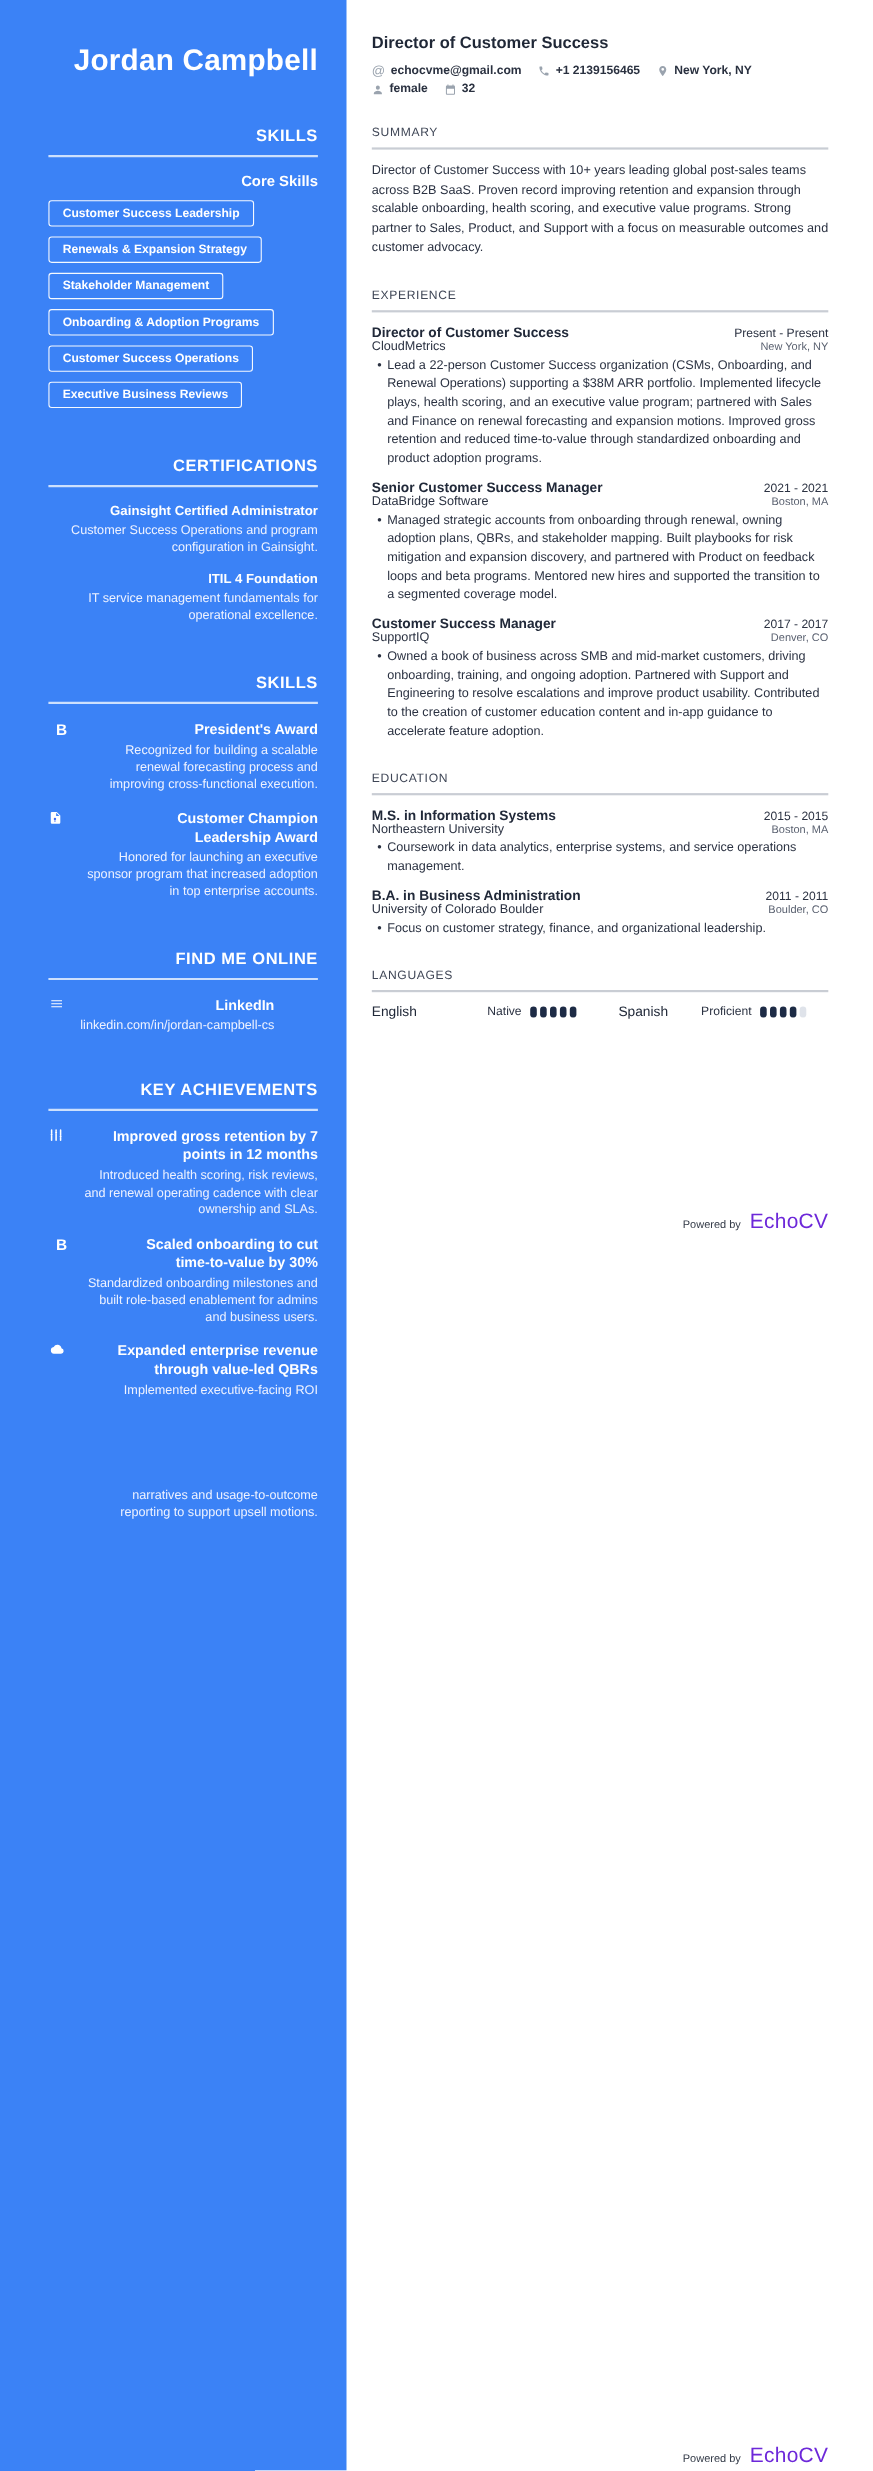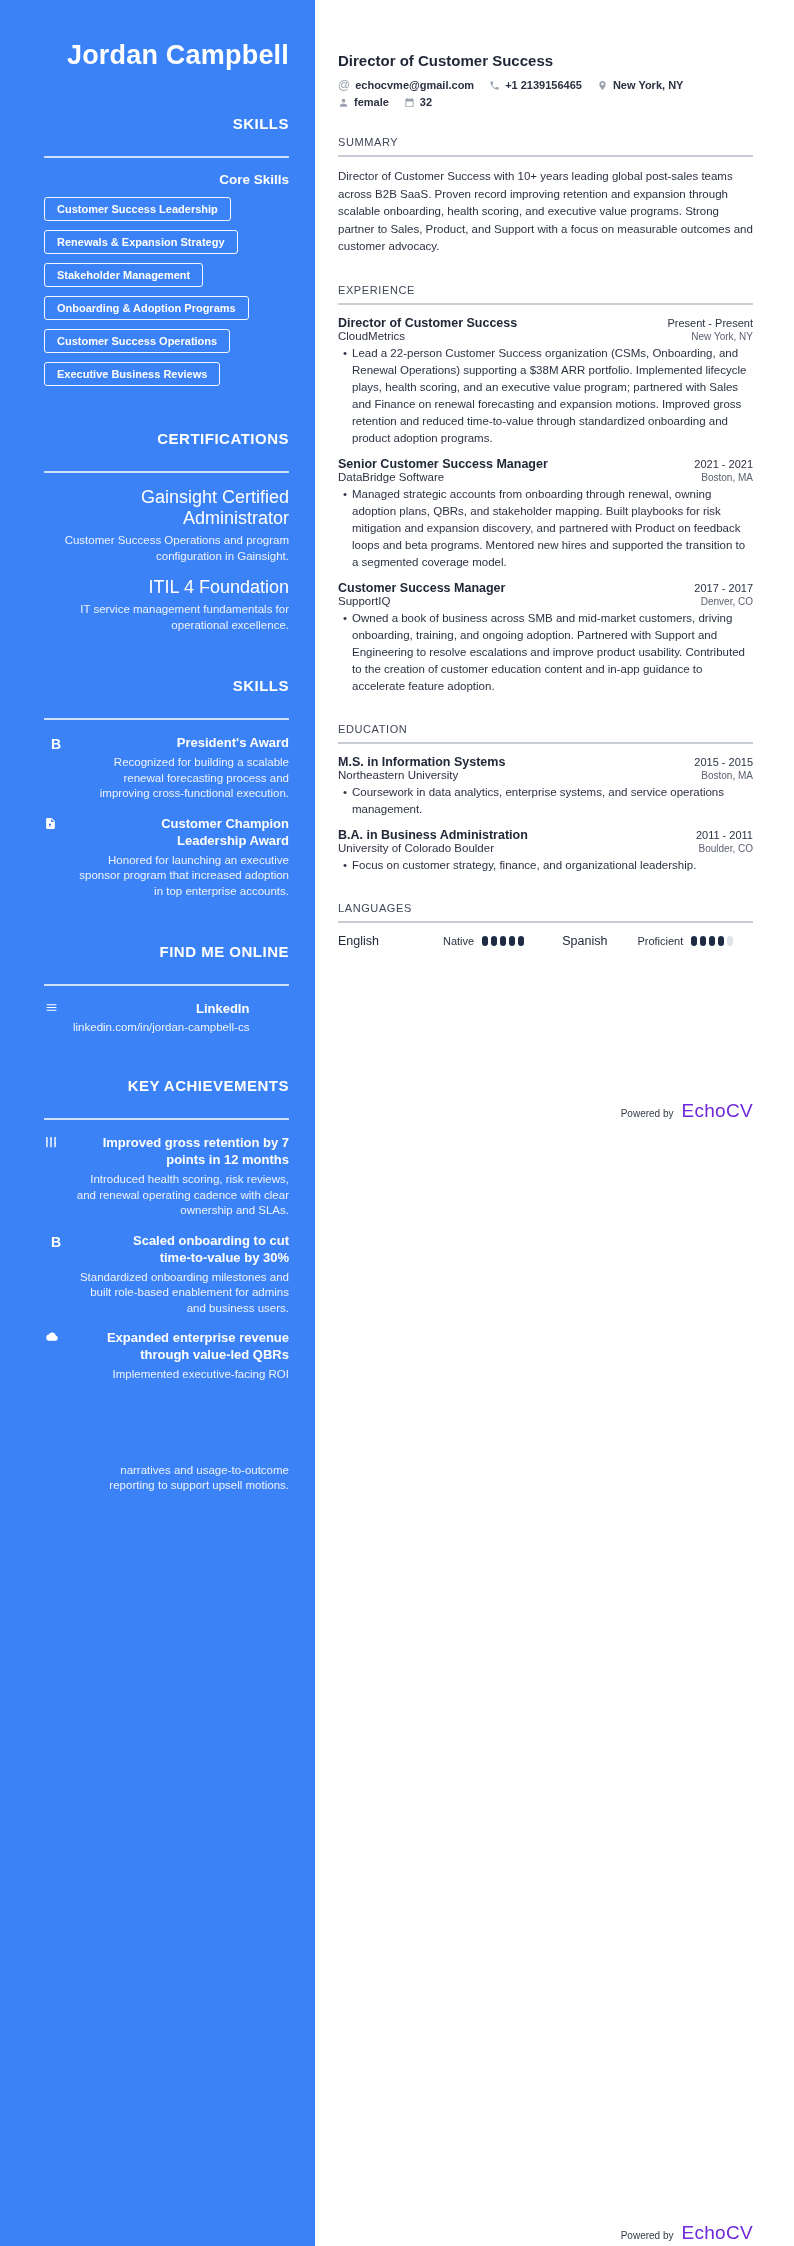--- a/index.html
+++ b/index.html
@@ -12,41 +12,41 @@
 
   
   .sidebar {
     width:315px; background:#3b82f6; color:#ffffff;
     padding:40px 26px 40px 44px; flex-shrink:0;text-align:right;
   }
   .name { font-size:27px; font-weight:bold; letter-spacing:.2px; }
   .side-section { margin-top:44px; }
   .side-heading {
     font-size:15px; font-weight:bold; letter-spacing:.5px;
-    padding-bottom:24px; border-bottom:2px solid rgba(255,255,255,.75);
+    padding-bottom:9px; border-bottom:2px solid rgba(255,255,255,.75);
     margin-bottom:14px;
   }
   .skill-group { font-size:13.5px; font-weight:bold; margin-bottom:10px; }
   .chip {
     display:table; border:1px solid rgba(255,255,255,.95); border-radius:3px;
     padding:5px 12px; font-size:11px; font-weight:bold; margin-bottom:9px;
     white-space:nowrap;
   }
-  .cert-title { font-size:18px; font-weight:normal; margin-bottom:4px; }
+  .cert-title { font-size:12px; font-weight:bold; margin-bottom:4px; }
   .cert-desc { font-size:11.5px; line-height:15.5px; color:#eef2ff; margin-bottom:13px; }
   .icon-item { display:flex; margin-bottom:13px; }
   .icon-col { width:17px; flex-shrink:0; margin-right:12px; padding-top:1px; }
   .item-title { font-size:13px; font-weight:bold; line-height:17px; margin-bottom:4px;margin-left:28px; }
   .item-desc { font-size:11.5px; line-height:15.5px; color:#eef2ff; }
   .item-url { font-size:11.5px; color:#eef2ff; }
   .b-glyph { font-size:14px; font-weight:bold; color:#fff; line-height:14px; }
   .pagebreak-spacer { height:80px; }
 
   
-  .main { flex:1; padding:52px 41px 0 23px; color:#2b3242; }
+  .main { flex:1; padding:31px 41px 0 23px; color:#2b3242; }
   .doc-title { font-size:15px; font-weight:bold; color:#1f2736; }
   .contact { display:flex; flex-wrap:wrap; margin-top:9px; row-gap:4px; }
   .contact-item { display:flex; align-items:center; margin-right:15px; font-size:11px; font-weight:bold; color:#2a3140; }
   .contact-item .cicon { margin-right:5px; color:#9aa3ae; display:inline-flex; }
   .at-glyph { font-size:12px; color:#9aa3ae; font-weight:normal; }
   .section { margin-top:28px; }
   .main-heading {
     font-size:11px; color:#3f4656; letter-spacing:.6px;
     padding-bottom:7px; border-bottom:2px solid #c9cdd4; margin-bottom:11px;
   }

